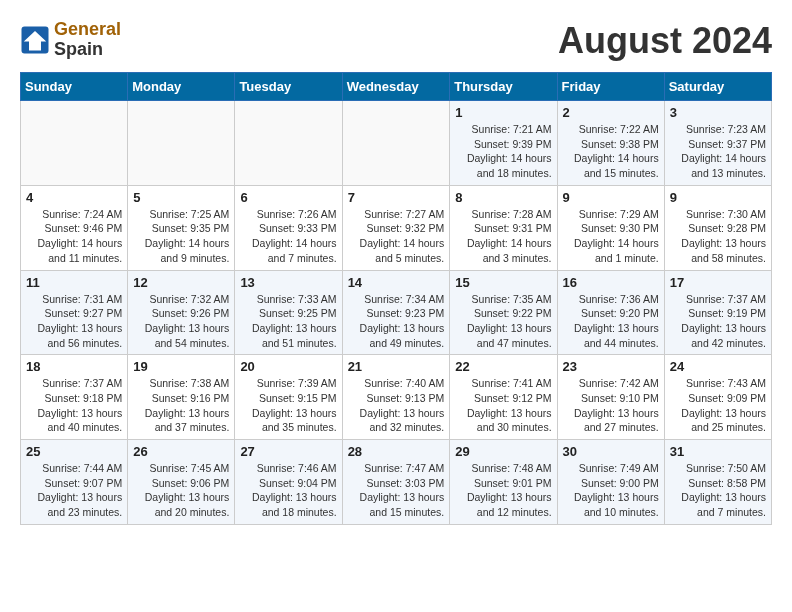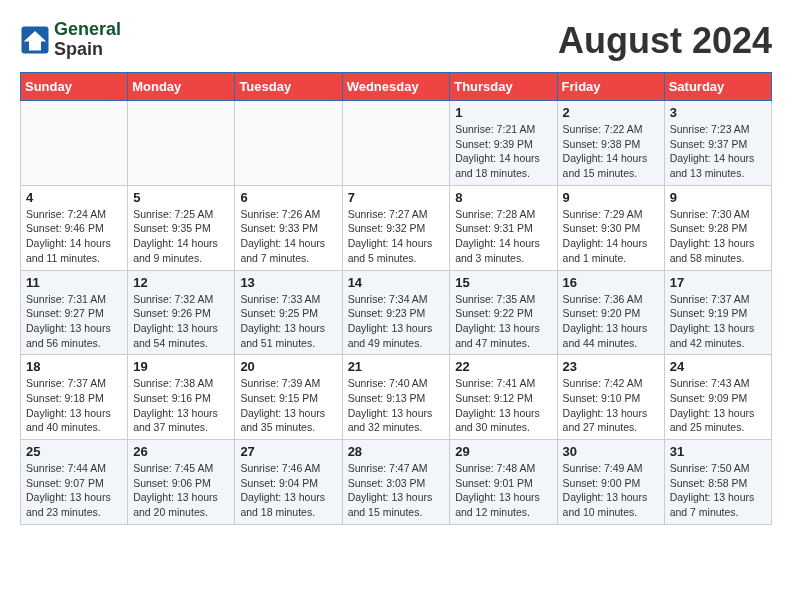--- a/index.html
+++ b/index.html
@@ -19,21 +19,21 @@
     .logo {
       display: flex;
       align-items: center;
     }
     .logo-text {
       font-size: 18px;
       font-weight: bold;
       color: #333;
       line-height: 1.1;
     }
-    .logo-text .blue { color: #14532d; margin-top: 17px; }
+    .logo-text .blue { color: #a16207; margin-top: 17px; }
     .logo-icon {
       width: 30px;
       height: 30px;
       margin-right: 4px;
     }
     .title-block {
       text-align: left;
     }
     .month-title {
       font-size: 36px;
@@ -43,21 +43,21 @@
     .location {
       font-size: 15px;
       color: #555;
     }
     .calendar {
       width: 100%;
       border-collapse: collapse;
       font-size: 11px;
     }
     .calendar th {
-      background-color: #ef4444;
+      background-color: #0369a1;
       color: #fff;
       padding: 6px 4px;
       text-align: left;
       font-size: 13px;
       font-weight: bold;
       border: 1px solid #2a6db5;
     }
     .calendar td {
       border: 1px solid #ccc;
       vertical-align: top;
@@ -76,20 +76,21 @@
       font-weight: bold;
       font-size: 13px;
       color: #222;
       display: block;
       margin-bottom: 2px;
     }
     .day-info {
       color: #333;
       font-size: 10.5px;
       line-height: 1.4;
+      text-align: right;
     }
     .empty { background: #f9f9f9 !important; }
   </style>
 </head>
 <body>
 
 <div class="header">
   <div class="logo">
     <svg class="logo-icon" viewBox="0 0 40 40">
       <rect x="2" y="2" width="36" height="36" rx="4" fill="#1a5fa8"></rect>

